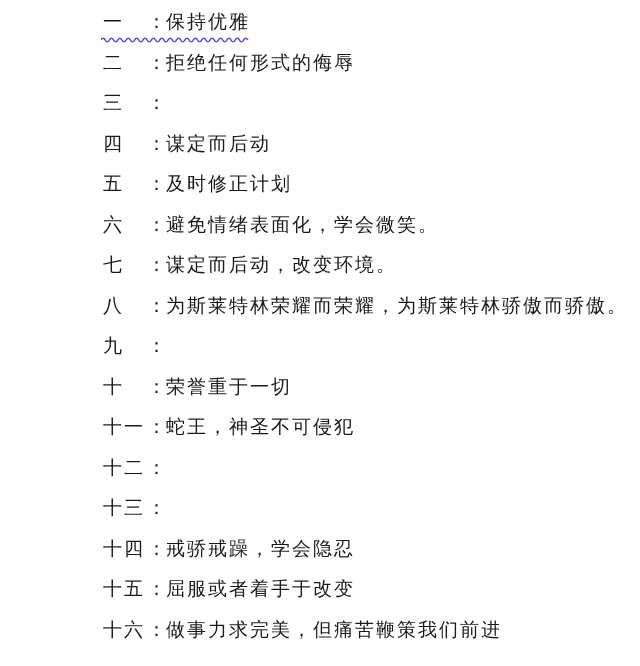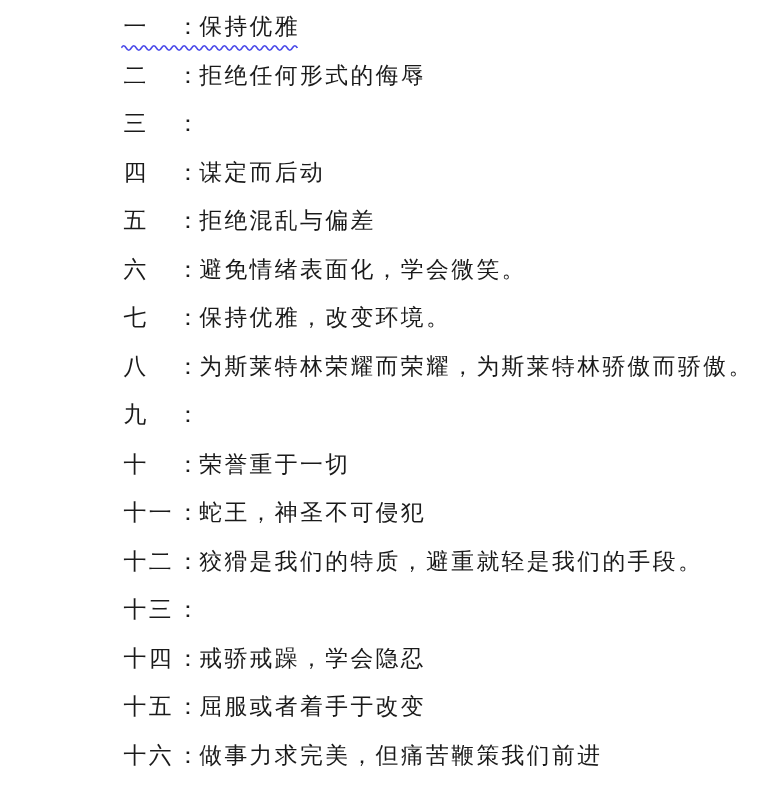--- a/index.html
+++ b/index.html
@@ -85,33 +85,33 @@
 
   <div class="row">
     <span class="num">四</span>
     <span class="sep">：</span>
     <span class="text">谋定而后动</span>
   </div>
 
   <div class="row">
     <span class="num">五</span>
     <span class="sep">：</span>
-    <span class="text">拒绝混乱与偏差</span>
+    <span class="text">及时修正计划</span>
   </div>
 
   <div class="row">
     <span class="num">六</span>
     <span class="sep">：</span>
     <span class="text">避免情绪表面化，学会微笑。</span>
   </div>
 
   <div class="row">
     <span class="num">七</span>
     <span class="sep">：</span>
-    <span class="text">保持优雅，改变环境。</span>
+    <span class="text">谋定而后动，改变环境。</span>
   </div>
 
   <div class="row">
     <span class="num">八</span>
     <span class="sep">：</span>
     <span class="text">为斯莱特林荣耀而荣耀，为斯莱特林骄傲而骄傲。</span>
   </div>
 
   <div class="row">
     <span class="num">九</span>
@@ -126,21 +126,20 @@
 
   <div class="row">
     <span class="num">十一</span>
     <span class="sep">：</span>
     <span class="text">蛇王，神圣不可侵犯</span>
   </div>
 
   <div class="row">
     <span class="num">十二</span>
     <span class="sep">：</span>
-    <span class="text">狡猾是我们的特质，避重就轻是我们的手段。</span>
   </div>
 
   <div class="row">
     <span class="num">十三</span>
     <span class="sep">：</span>
   </div>
 
   <div class="row">
     <span class="num">十四</span>
     <span class="sep">：</span>

